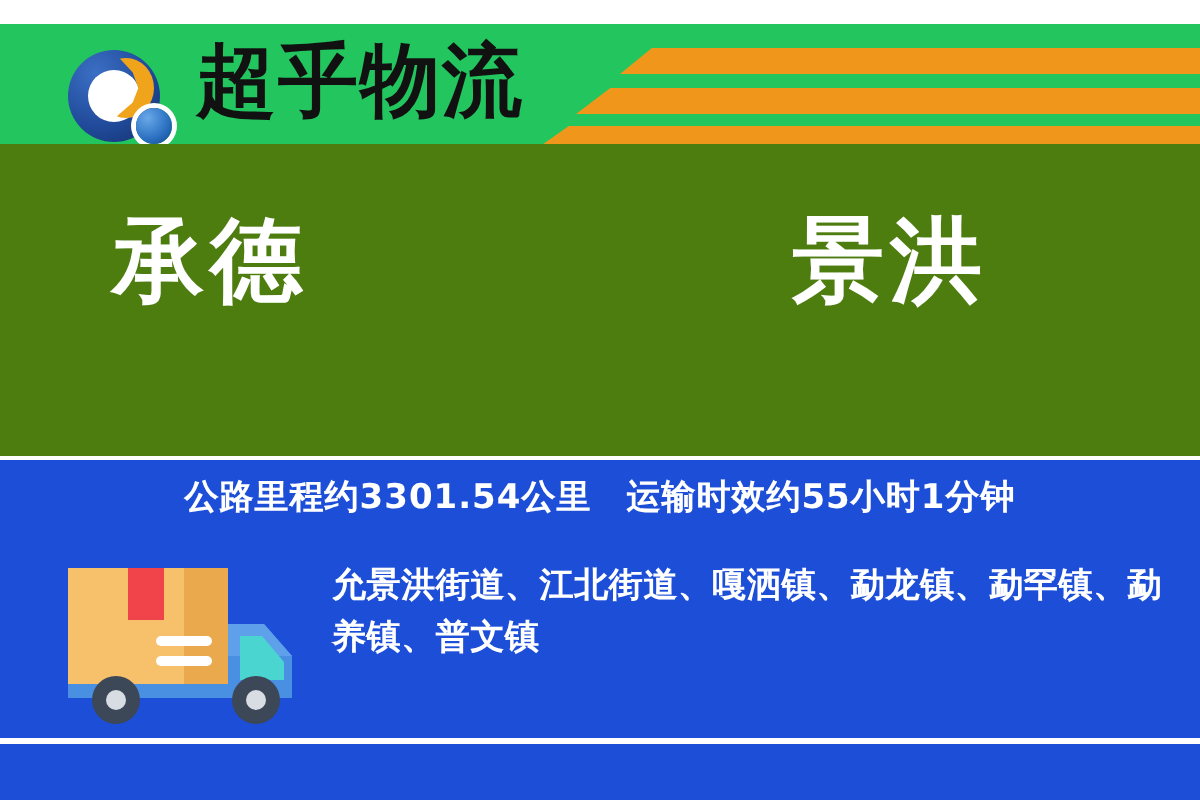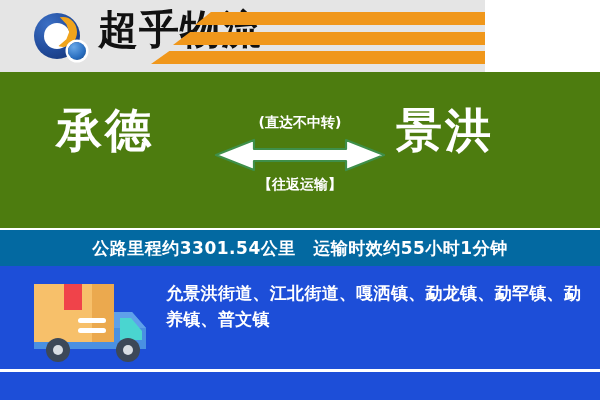--- a/index.html
+++ b/index.html
@@ -12,24 +12,24 @@
     width: 600px;
     height: 400px;
     overflow: hidden;
     background: #ffffff;
     font-family: "Liberation Sans", "DejaVu Sans", sans-serif;
   }
 
   
   .header {
     position: absolute;
-    left: 0; top: 0;
-    width: 485px;
+    left: 0; top: 12px;
+    width: 600px;
     height: 72px;
-    background: #e5e5e5;
+    background: #22c55e;
     overflow: hidden;
   }
   .logo-mark {
     position: absolute;
     left: 32px;
     top: 12px;
     width: 62px;
     height: 56px;
   }
   .logo-ring {
@@ -153,21 +153,21 @@
     color: #ffffff;
     white-space: nowrap;
   }
 
   
   .infobar {
     position: absolute;
     left: 0; top: 230px;
     width: 600px;
     height: 36px;
-    background: #0369a1;
+    background: #1d4ed8;
     display: flex;
     align-items: center;
     justify-content: center;
   }
   .infobar-text {
     font-family: "DejaVu Sans", "Liberation Sans", sans-serif;
     font-size: 17px;
     font-weight: 700;
     color: #ffffff;
     letter-spacing: 0.5px;
@@ -228,29 +228,20 @@
 
     <div class="stripe stripe-1"></div>
     <div class="stripe stripe-2"></div>
     <div class="stripe stripe-3"></div>
   </div>
 
   <div class="hero">
 
     <div class="city city-origin">承德</div>
 
-    <div class="route">
-      <div class="route-note-top">(直达不中转)</div>
-
-      <svg class="route-arrow" viewBox="0 0 172 34">
-        <polygon points="2,17 40,2 40,11 132,11 132,2 170,17 132,32 132,23 40,23 40,32" fill="#ffffff" stroke="#3f8f4a" stroke-width="2.2" stroke-linejoin="round"></polygon>
-      </svg>
-
-      <div class="route-note-bottom">【往返运输】</div>
-    </div>
 
     <div class="city city-dest">景洪</div>
   </div>
 
   <div class="infobar">
     <span class="infobar-text">公路里程约3301.54公里　运输时效约55小时1分钟</span>
   </div>
 
   <div class="footer">
 

